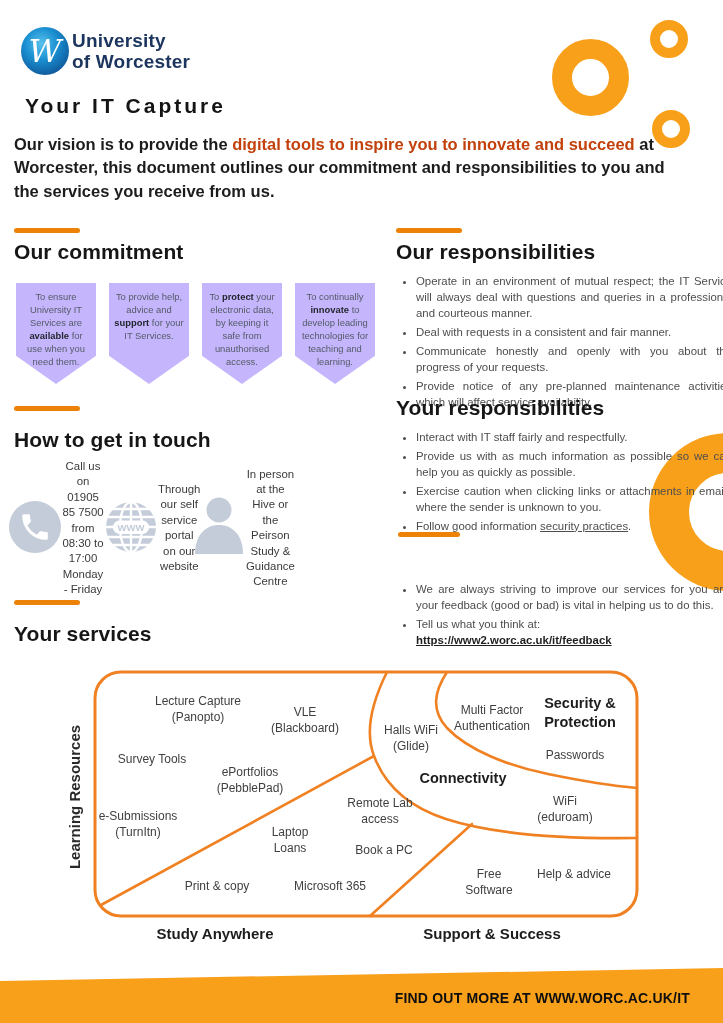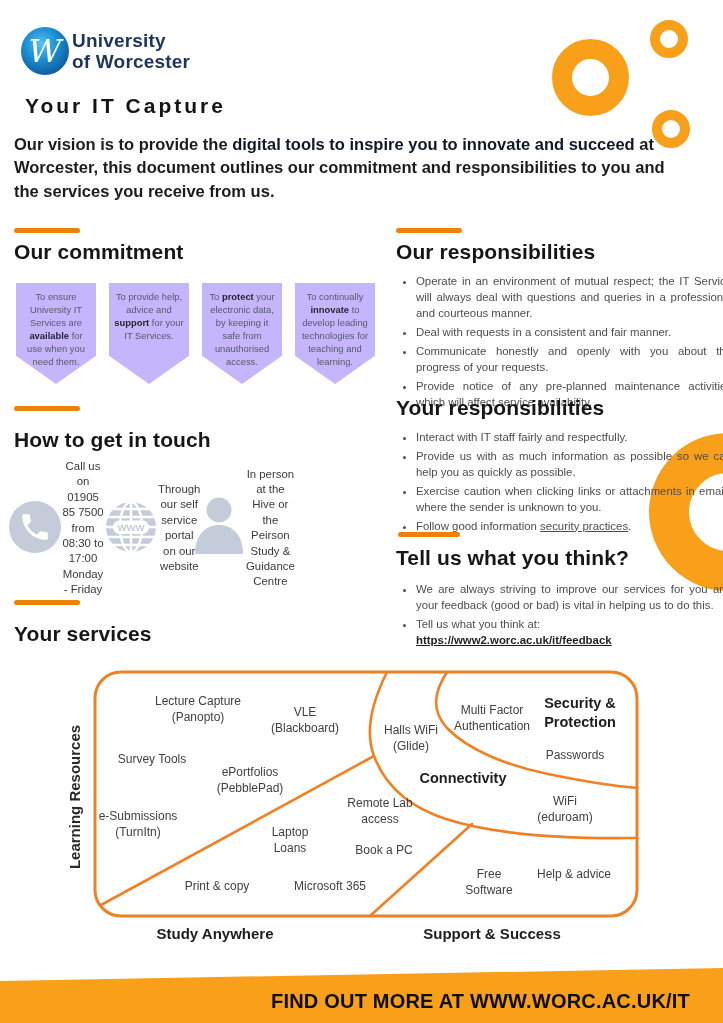--- a/index.html
+++ b/index.html
@@ -10,21 +10,21 @@
   .logo{position:absolute;left:20px;top:26px;display:flex;align-items:center;}
   .logo-text{margin-left:2px;color:#1C355E;font-size:19px;font-weight:600;line-height:1.12;letter-spacing:.2px;}
   .ring{position:absolute;border-radius:50%;box-sizing:border-box;border-style:solid;border-color:#F9A01B;}
   .ring-large{left:552px;top:39px;width:77px;height:77px;border-width:20px;}
   .ring-small-1{left:650px;top:20px;width:38px;height:38px;border-width:10px;}
   .ring-small-2{left:652px;top:110px;width:38px;height:38px;border-width:10px;}
   .ring-cut{left:649px;top:433px;width:158px;height:158px;border-width:40px;}
 
   .page-title{position:absolute;left:25px;top:94px;font-size:21px;font-weight:800;color:#141414;letter-spacing:3px;}
   .intro{position:absolute;left:14px;top:133px;width:652px;font-size:16.5px;font-weight:700;color:#1c1c1c;line-height:1.42;}
-  .intro .hl{color:#0f172a;}
+  .intro .hl{color:#c2410c;}
 
   
   .divider{position:absolute;width:66px;height:5px;border-radius:3px;background:#ED8208;}
   .h2{position:absolute;font-size:21px;font-weight:700;color:#161616;letter-spacing:.1px;}
 
   
   .chevron-row{position:absolute;left:16px;top:283px;display:flex;gap:13px;}
   .chevron{width:80px;height:101px;background:#c4b5fd;clip-path:polygon(0 0,100% 0,100% 72%,50% 100%,0 72%);
            box-sizing:border-box;padding:8px 5px 0 5px;text-align:center;
            font-size:9.4px;line-height:1.38;color:#545b66;}
@@ -48,21 +48,21 @@
   
   .diagram{position:absolute;left:0;top:655px;}
   .diagram text{font-family:"Liberation Sans","DejaVu Sans",sans-serif;font-size:12px;fill:#3f3f3f;}
   .diagram .bold{font-weight:700;font-size:14.5px;fill:#1d1d1d;}
   .diagram .axis{font-weight:700;font-size:15px;fill:#2a2a2a;}
   .diagram .quad{font-weight:700;font-size:15px;fill:#1d1d1d;}
 
   
   .banner{position:absolute;left:0;top:962px;width:723px;height:61px;background:#F9A01B;
           clip-path:polygon(0 31%,100% 10%,100% 100%,0 100%);box-sizing:border-box;
-          text-align:right;padding:28px 33px 0 0;font-size:20px;font-weight:800;color:#0e0e0e;letter-spacing:.2px;}
+          text-align:right;padding:28px 33px 0 0;font-size:14px;font-weight:800;color:#0e0e0e;letter-spacing:.2px;}
 </style>
 </head>
 <body>
 
 <div class="page">
 
   <div class="logo">
     <svg width="50" height="50" viewBox="0 0 50 50">
       <defs>
         <radialGradient id="globeGrad" cx="42%" cy="35%" r="75%">
@@ -155,21 +155,20 @@
   </ul>
 
   <div class="h2 rcol-h2" style="top:396px;">Your responsibilities</div>
   <ul class="bullets" style="top:430px;">
     <li>Interact with IT staff fairly and respectfully.</li>
     <li>Provide us with as much information as possible so we can help you as quickly as possible.</li>
     <li>Exercise caution when clicking links or attachments in emails where the sender is unknown to you.</li>
     <li><span>Follow good information </span><a href="#">security practices</a><span>.</span></li>
   </ul>
 
-  <div class="h2 rcol-h2" style="top:546px;">Tell us what you think?</div>
   <ul class="bullets" style="top:582px;">
     <li>We are always striving to improve our services for you and your feedback (good or bad) is vital in helping us to do this.</li>
     <li><span>Tell us what you think at:</span><br><a href="#" class="feedback-link">https://www2.worc.ac.uk/it/feedback</a></li>
   </ul>
 
   <div class="h2" style="left:14px;top:622px;">Your services</div>
 
   <svg class="diagram" width="723" height="295" viewBox="0 655 723 295">
     <g fill="none" stroke="#F08122" stroke-width="3" stroke-linecap="round">
       <rect x="95" y="672" width="542" height="244" rx="26"></rect>

